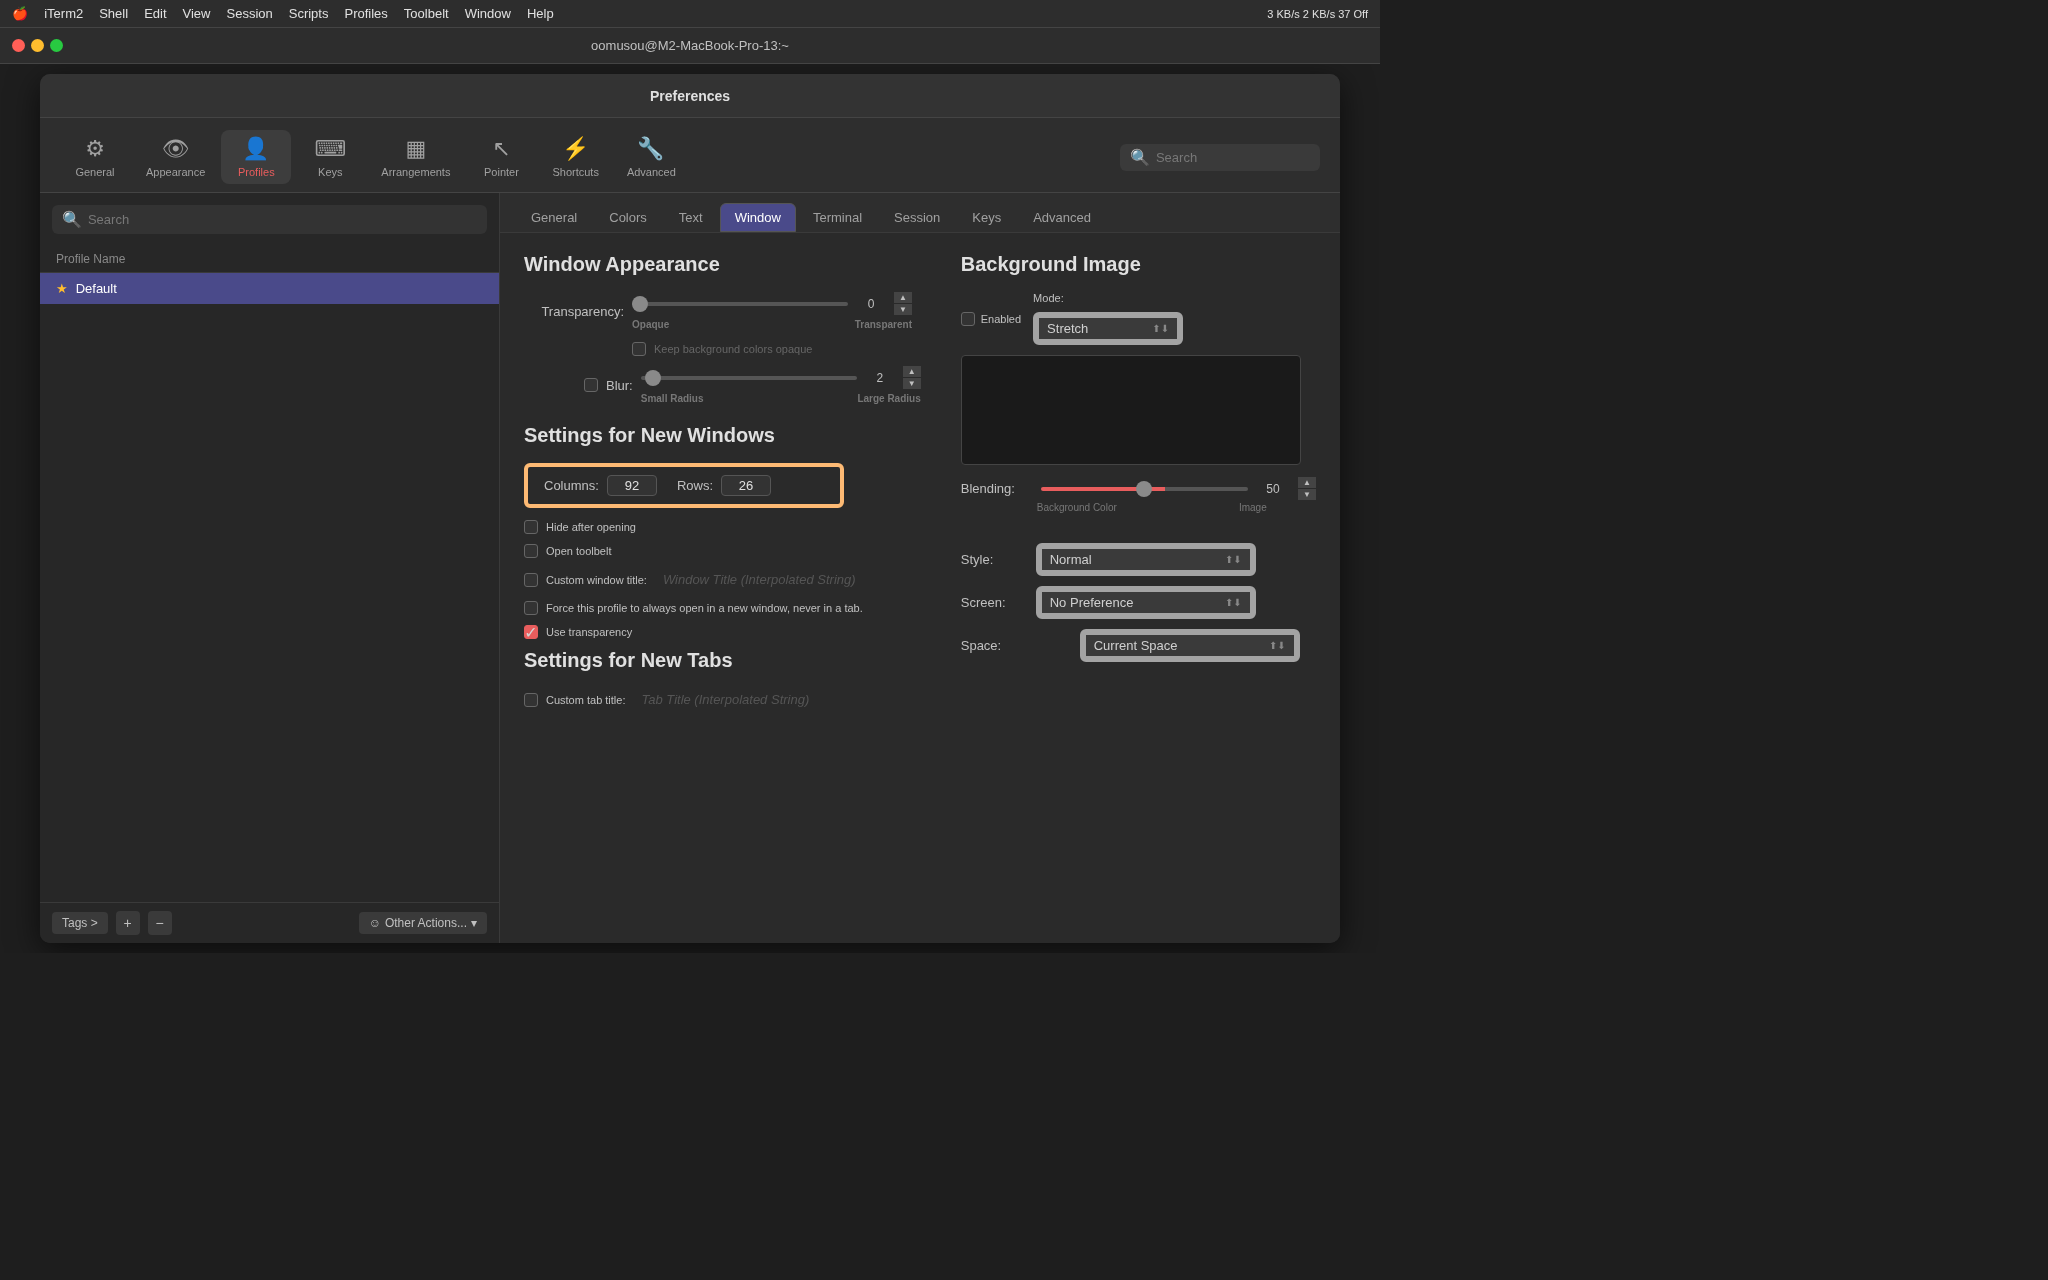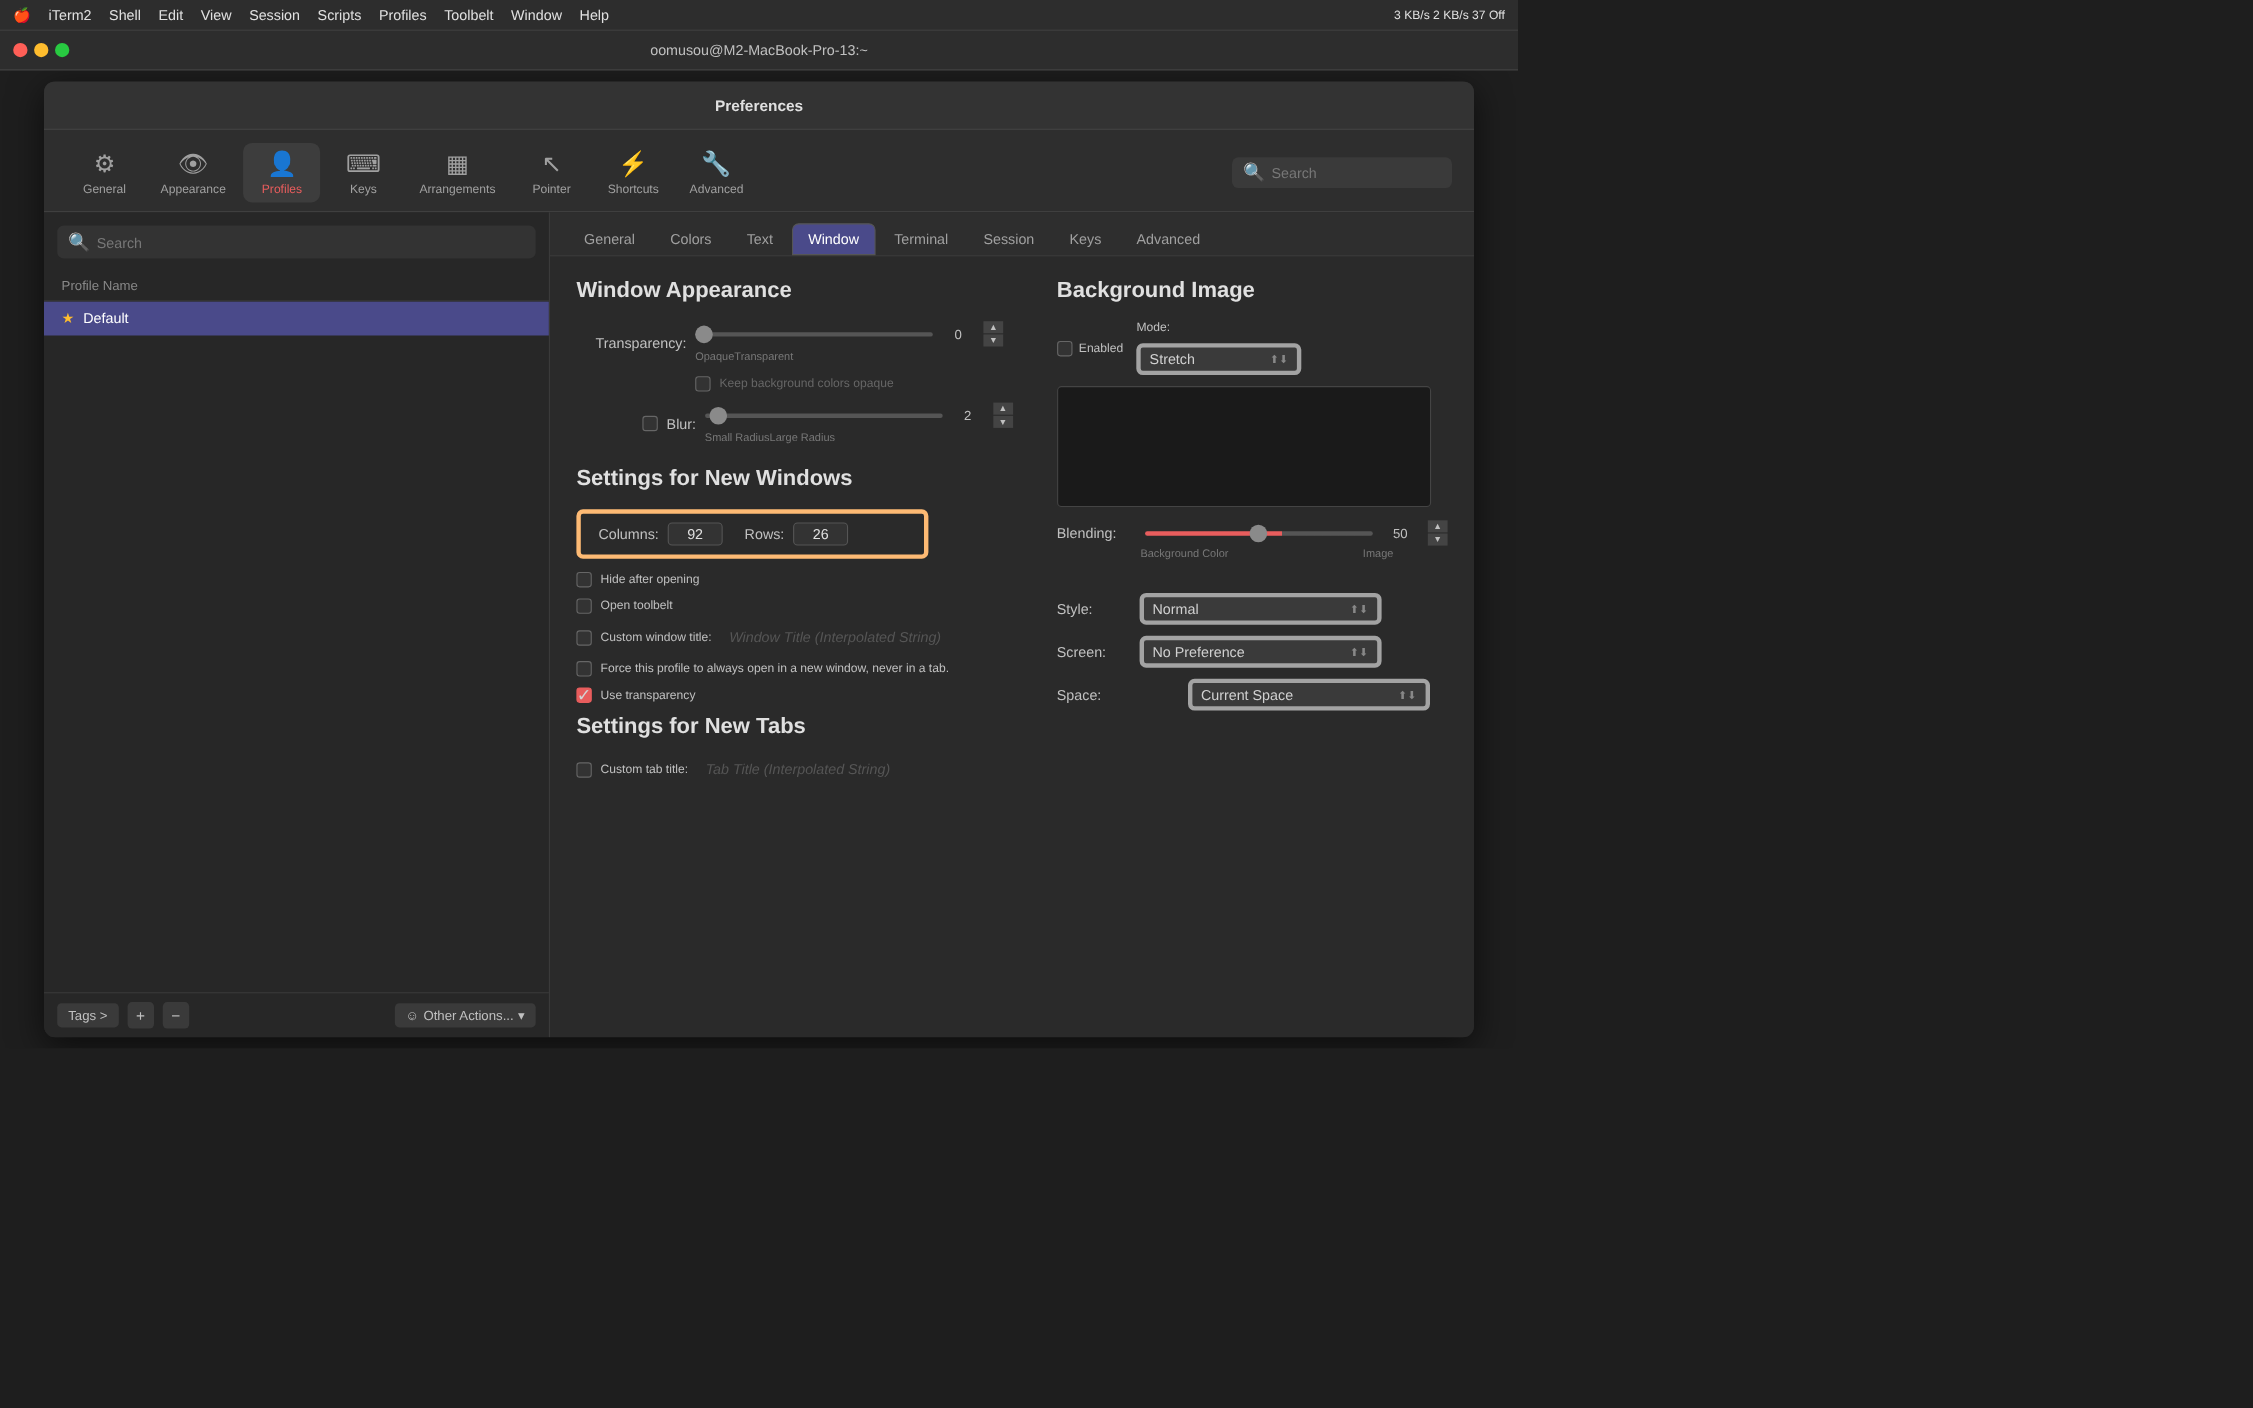--- a/index.html
+++ b/index.html
@@ -319,23 +319,24 @@
     .slider::-webkit-slider-thumb {
       -webkit-appearance: none;
       width: 16px;
       height: 16px;
       border-radius: 50%;
       background: #8a8a8a;
       cursor: pointer;
     }
     .slider-labels {
       display: flex;
-      justify-content: flex-start;
+      justify-content: space-between;
       font-size: 10px;
       color: #777;
+      font-weight: bold;
     }
     .slider-value {
       font-size: 12px;
       color: #c0c0c0;
       width: 30px;
       text-align: center;
     }
     .stepper {
       display: flex;
       flex-direction: column;
@@ -469,21 +470,21 @@
       font-size: 10px;
       color: #777;
       margin-top: 2px;
     }
 
     
     .dropdown {
       display: flex;
       align-items: center;
       background: #3a3a3a;
-      border: 4px solid #a3a3a3;
+      border: 6px solid #a3a3a3;
       border-radius: 6px;
       padding: 3px 8px;
       gap: 6px;
       cursor: pointer;
       min-width: 150px;
     }
     .dropdown-text {
       font-size: 13px;
       color: #d0d0d0;
       flex: 1;

